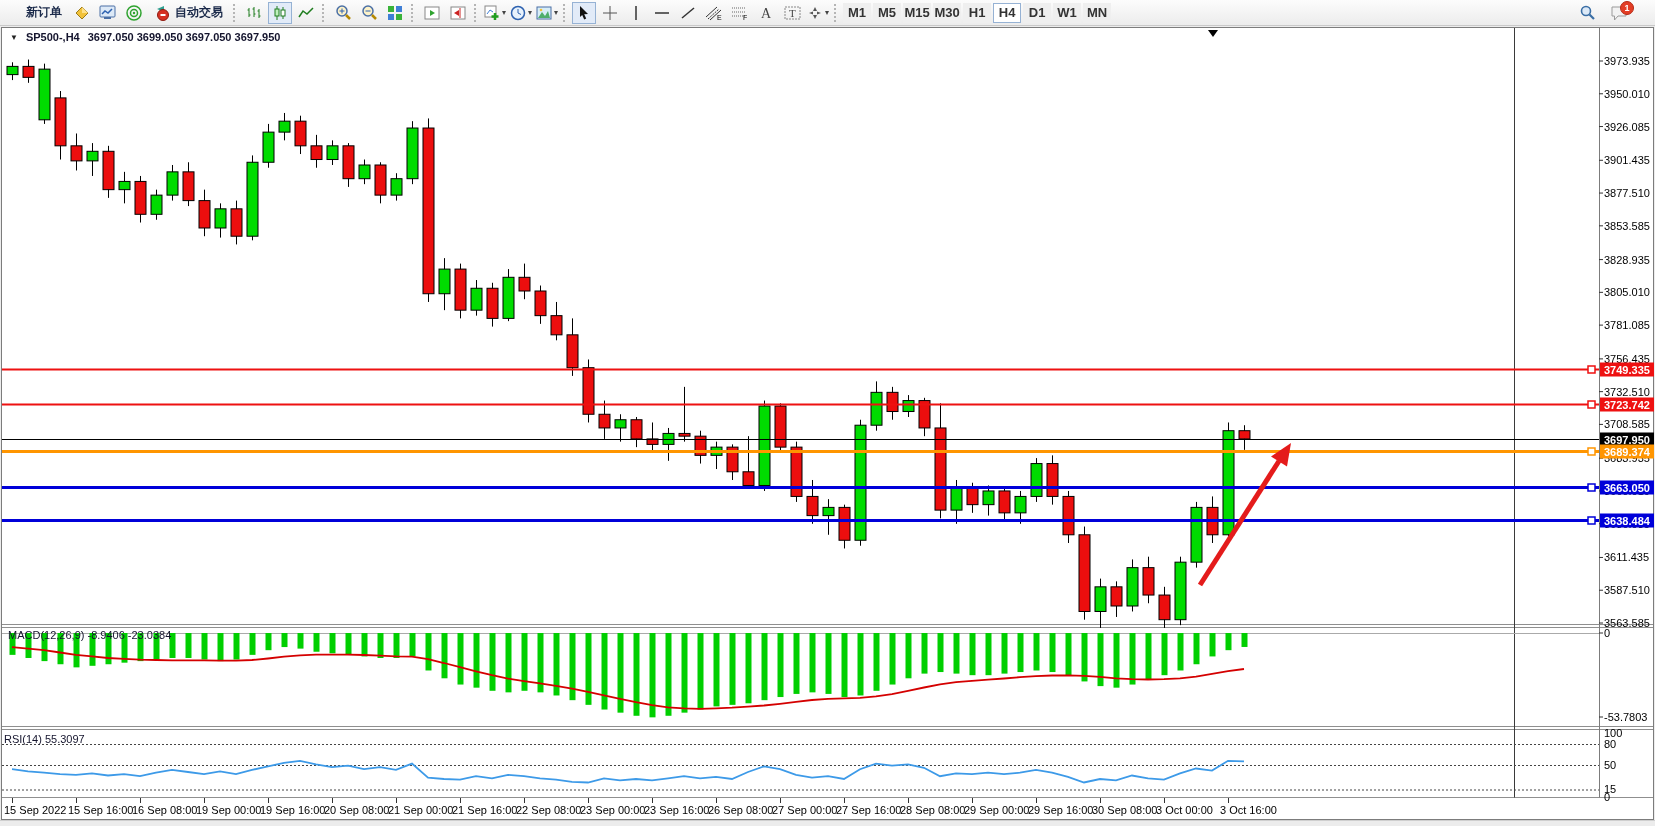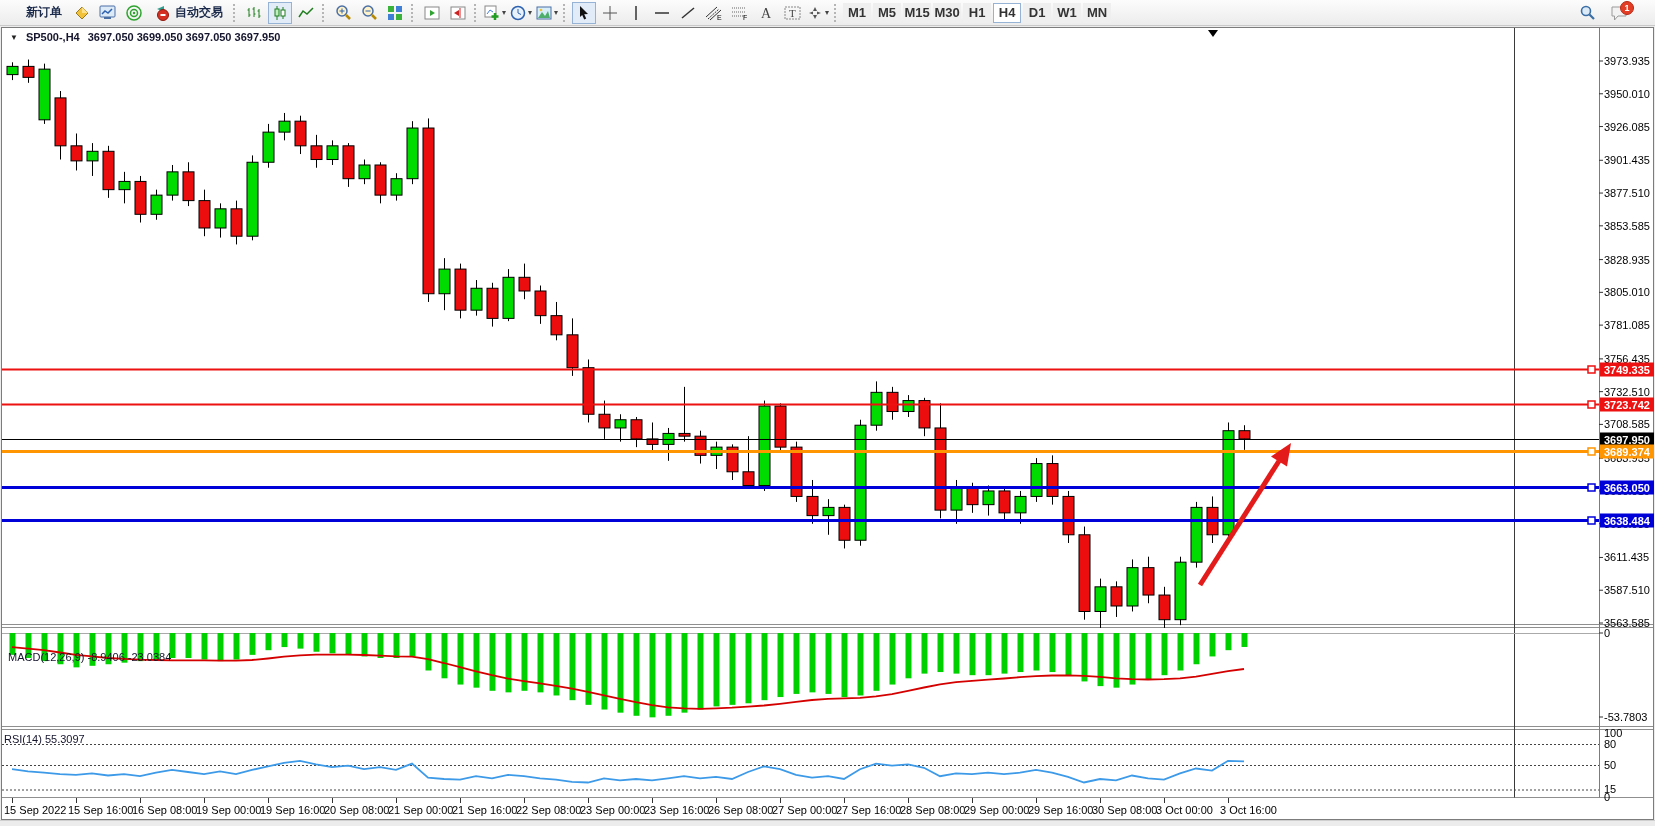--- a/index.html
+++ b/index.html
@@ -21,21 +21,21 @@
   #tb-right{margin-left:auto;display:flex;align-items:center;gap:6px;padding-right:4px}
   #chat-wrap{position:relative;width:26px;height:22px;display:flex;align-items:center;justify-content:center}
   #chat-badge{position:absolute;top:-1px;right:-2px;width:14px;height:14px;border-radius:50%;
     background:#e33d25;color:#fff;font-size:9px;font-weight:bold;display:flex;align-items:center;justify-content:center;
     border:1px solid #b52a15}
   
   #csvg{position:absolute;top:0;left:0;z-index:1}
   .overlay{position:absolute;z-index:3;font-size:11px;color:#14142d;white-space:nowrap}
   #chart-title{top:31px;left:10px;font-weight:bold;display:flex;gap:8px;align-items:center}
   #chart-title .tri{font-size:8px;color:#222}
-  #macd-label{top:651px;left:8px}
+  #macd-label{top:629px;left:8px}
   #rsi-label{top:733px;left:4px}
   #statusbar{position:absolute;left:0;bottom:0;width:1655px;height:6px;background:#ececec;border-top:1px solid #cfcfcf;z-index:4}
 </style>
 </head>
 <body>
 
 <div id="toolbar">
   <button class="tbtn text">新订单</button>
   <button class="tbtn">
     <svg width="16" height="16">

